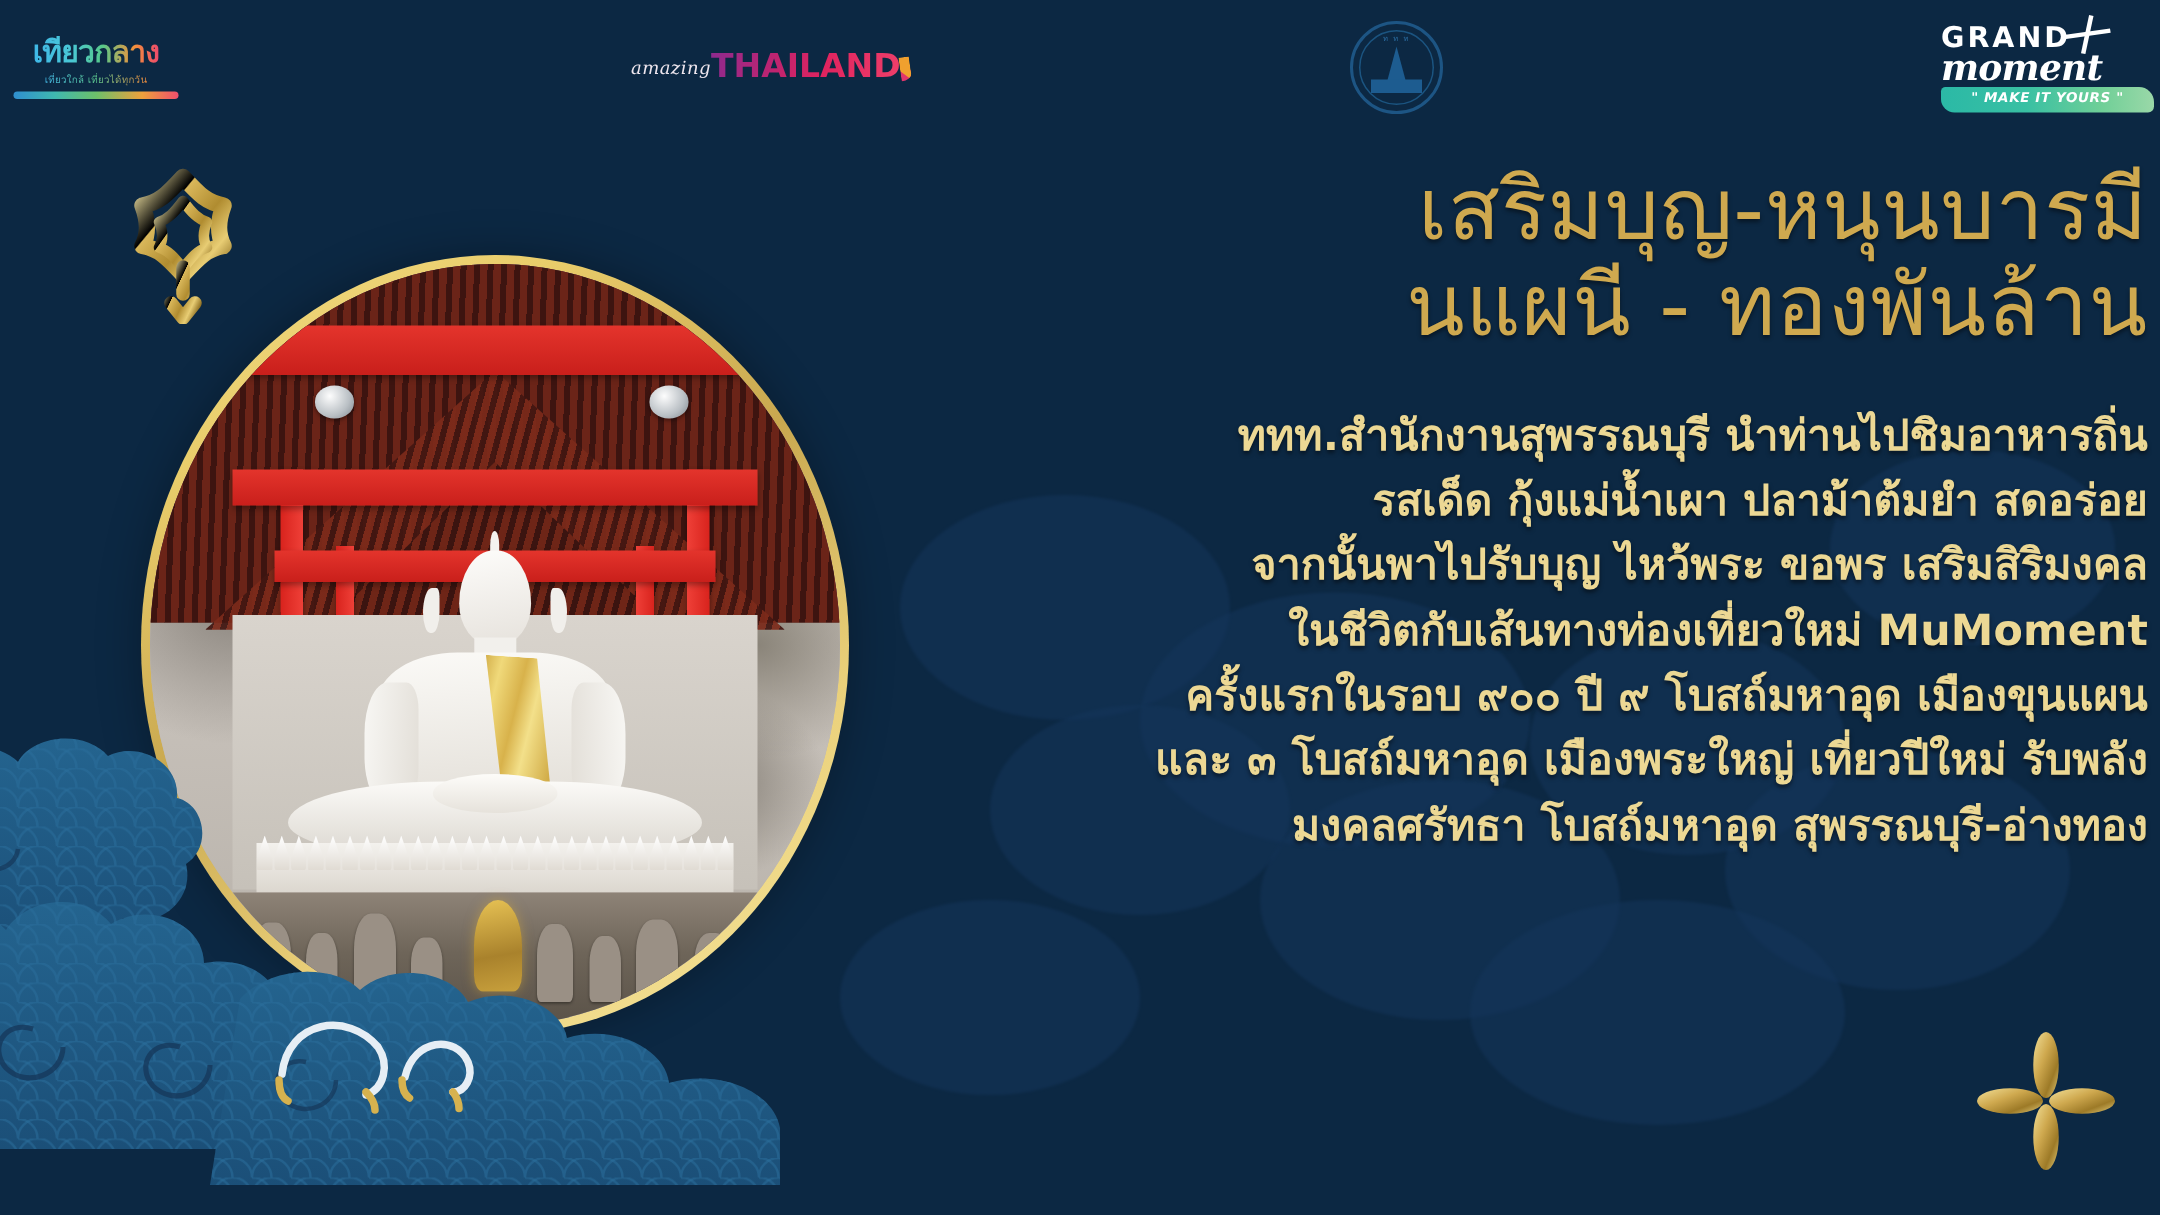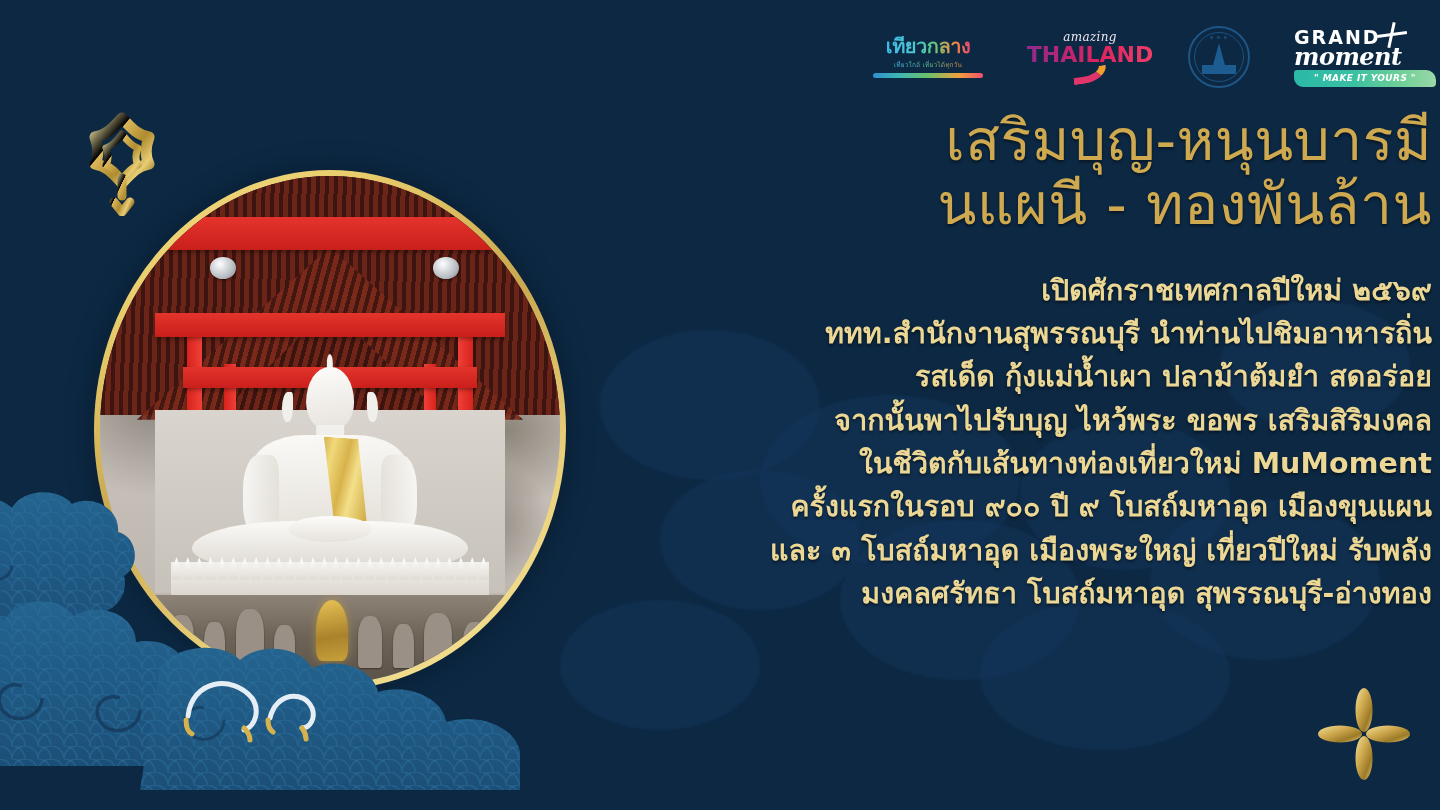--- a/index.html
+++ b/index.html
@@ -20,23 +20,23 @@
     position:absolute;
     border-radius:50%;
     background:#143css;
     background:#14355a;
     opacity:.55;
     filter:blur(1px);
   }
 
   
   .logo-strip {
-    position:absolute; top:12px; left:0; width:100%;
+    position:absolute; top:0; left:0; width:100%;
     height:90px;
-    display:flex; align-items:center; justify-content:flex-end;
+    display:flex; align-items:center; justify-content:space-between;
     gap:42px;
   }
   .logo { position:relative; height:62px; display:flex; align-items:center; }
 
   
   .logo-teawglang { width:128px; flex-direction:column; justify-content:center; }
   .lg1-main {
     font-family:"DejaVu Sans",sans-serif;
     font-size:20px; font-weight:bold; letter-spacing:-.5px;
     line-height:1;
@@ -49,21 +49,21 @@
     background:linear-gradient(90deg,#44b7e5,#5ac58d,#ef8a3c);
     -webkit-background-clip:text; background-clip:text; color:transparent;
     white-space:nowrap;
   }
   .lg1-swoosh {
     margin-top:3px; width:110px; height:5px; border-radius:4px;
     background:linear-gradient(90deg,#2f8fd0,#3fb8b0 25%,#6cc06a 50%,#efa13c 78%,#ef4f6c 100%);
   }
 
   
-  .logo-thailand { width:112px; flex-direction:column; justify-content:center; }
+  .logo-thailand { width:112px; flex-direction:row; justify-content:center; }
   .lg2-amazing {
     font-family:"DejaVu Serif",serif; font-style:italic;
     font-size:12px; color:#efe7ef; letter-spacing:.3px; line-height:1;
   }
   .lg2-thailand {
     font-size:22px; font-weight:bold; letter-spacing:0px; line-height:1.05;
     background:linear-gradient(100deg,#8e2a8e 0%,#c0246f 35%,#e0245f 60%,#ee3f6a 100%);
     -webkit-background-clip:text; background-clip:text; color:transparent;
   }
   .lg2-hook {
@@ -549,21 +549,20 @@
   </div>
 
   <div class="text-col">
 
     <div class="headline">
       <span class="hl-line">เสริมบุญ-หนุนบารมี</span>
       <span class="hl-line">นแผนี - ทองพันล้าน</span>
     </div>
 
     <div class="body-block">
-      <span class="body-line">เปิดศักราชเทศกาลปีใหม่ ๒๕๖๙</span>
       <span class="body-line">ททท.สำนักงานสุพรรณบุรี นำท่านไปชิมอาหารถิ่น</span>
       <span class="body-line">รสเด็ด กุ้งแม่น้ำเผา ปลาม้าต้มยำ สดอร่อย</span>
       <span class="body-line">จากนั้นพาไปรับบุญ ไหว้พระ ขอพร เสริมสิริมงคล</span>
       <span class="body-line">ในชีวิตกับเส้นทางท่องเที่ยวใหม่ MuMoment</span>
       <span class="body-line">ครั้งแรกในรอบ ๙๐๐ ปี ๙ โบสถ์มหาอุด เมืองขุนแผน</span>
       <span class="body-line">และ ๓ โบสถ์มหาอุด เมืองพระใหญ่ เที่ยวปีใหม่ รับพลัง</span>
       <span class="body-line">มงคลศรัทธา โบสถ์มหาอุด สุพรรณบุรี-อ่างทอง</span>
     </div>
 
   </div>

